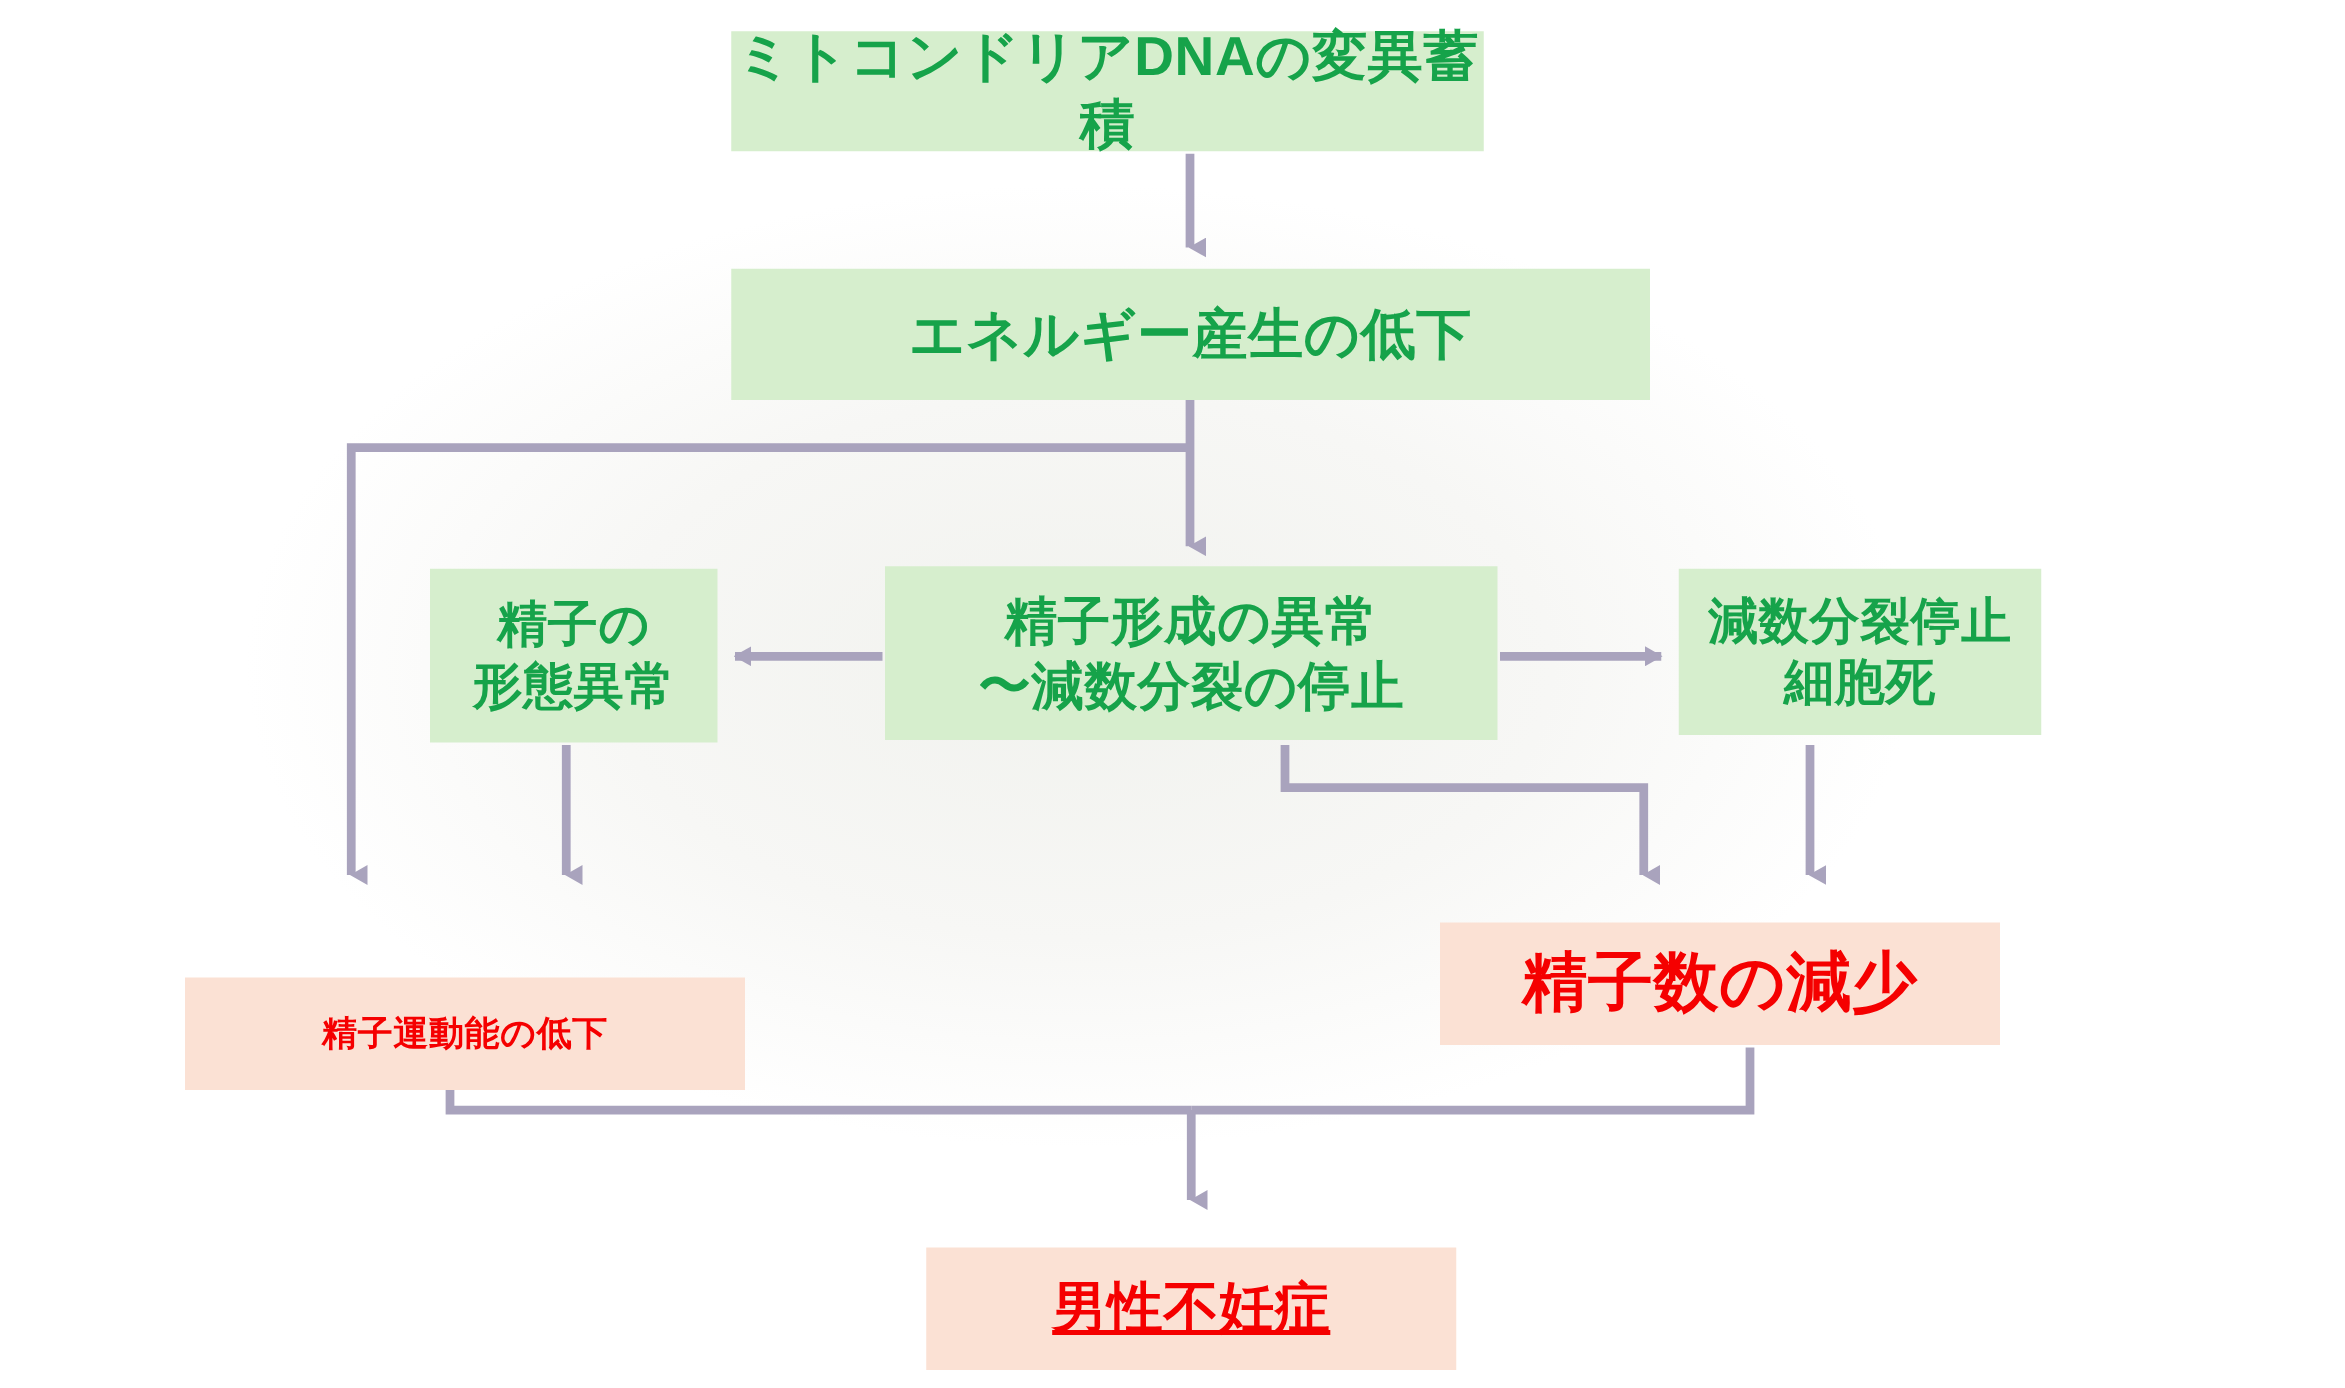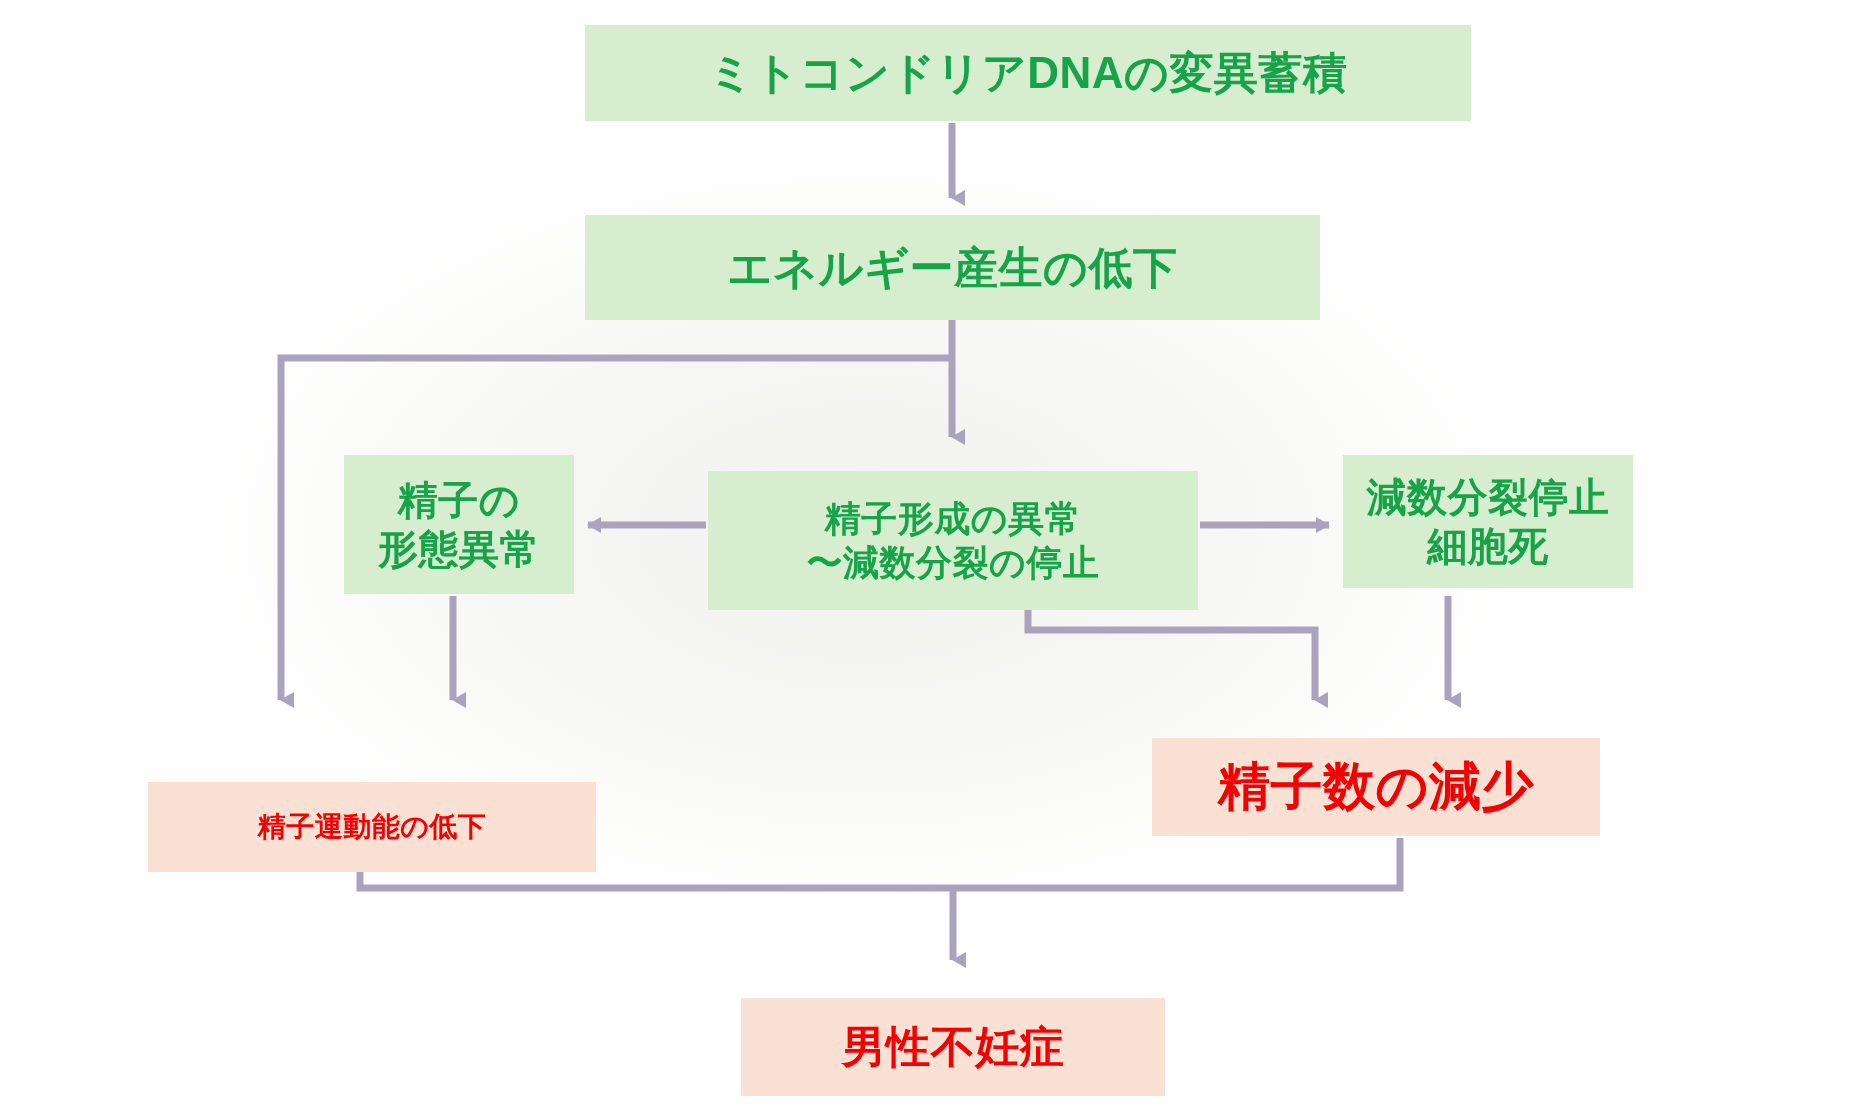--- a/index.html
+++ b/index.html
@@ -72,32 +72,32 @@
       <path d="M1448,596 L1448,700" marker-end="url(#arrowDown)"></path>
 
       <path d="M360,838 L360,888 L953,888"></path>
 
       <path d="M1400,838 L1400,888 L953,888"></path>
 
       <path d="M953,888 L953,960" marker-end="url(#arrowDown)"></path>
     </g>
   </svg>
 
-  <div class="node green" id="node-mtdna-mutation" style="left: 585px; top: 25px; width: 886px; height: 96px; font-size: 44px; background: rgb(214, 238, 205); color: rgb(22, 163, 74);">ミトコンドリアDNAの変異蓄積</div>
+  <div class="node green" id="node-mtdna-mutation" style="left: 585px; top: 25px; width: 602px; height: 96px; font-size: 44px; background: rgb(214, 238, 205); color: rgb(22, 163, 74);">ミトコンドリアDNAの変異蓄積</div>
 
   <div class="node green" id="node-energy-decline" style="left: 585px; top: 215px; width: 735px; height: 105px; font-size: 44px; background: rgb(214, 238, 205); color: rgb(22, 163, 74);">エネルギー産生の低下</div>
 
   <div class="node green" id="node-sperm-morphology" style="left: 344px; top: 455px; width: 230px; height: 139px; font-size: 40px; background: rgb(214, 238, 205); color: rgb(22, 163, 74);">精子の
 形態異常</div>
 
-  <div class="node green" id="node-spermatogenesis-abnormal" style="left: 708px; top: 471px; width: 490px; height: 139px; font-size: 36px; background: rgb(214, 238, 205); color: rgb(22, 163, 74);">精子形成の異常
+  <div class="node green" id="node-spermatogenesis-abnormal" style="left: 708px; top: 453px; width: 490px; height: 139px; font-size: 42px; background: rgb(214, 238, 205); color: rgb(22, 163, 74);">精子形成の異常
 〜減数分裂の停止</div>
 
   <div class="node green" id="node-meiotic-arrest-apoptosis" style="left: 1343px; top: 455px; width: 290px; height: 133px; font-size: 40px; background: rgb(214, 238, 205); color: rgb(22, 163, 74);">減数分裂停止
 細胞死</div>
 
   <div class="node pink" id="node-sperm-motility-decline" style="left: 148px; top: 738px; width: 448px; height: 90px; font-size: 28px; background: rgb(251, 225, 212); color: rgb(245, 0, 0); margin-top: 44px;">精子運動能の低下</div>
 
   <div class="node pink" id="node-sperm-count-decrease" style="left: 1152px; top: 738px; width: 448px; height: 98px; font-size: 52px; background: rgb(251, 225, 212); color: rgb(245, 0, 0);">精子数の減少</div>
 
-  <div class="node pink" id="node-male-infertility" style="left: 741px; top: 998px; width: 424px; height: 98px; font-size: 44px; background: rgb(251, 225, 212); color: rgb(245, 0, 0);">男性不妊症</div>
+  <div class="node pink" id="node-male-infertility" style="left: 741px; top: 998px; width: 424px; height: 98px; font-size: 44px; background: rgb(251, 225, 212); color: rgb(245, 0, 0); text-decoration: underline;">男性不妊症</div>
 
 </div>
 
 </body></html>

